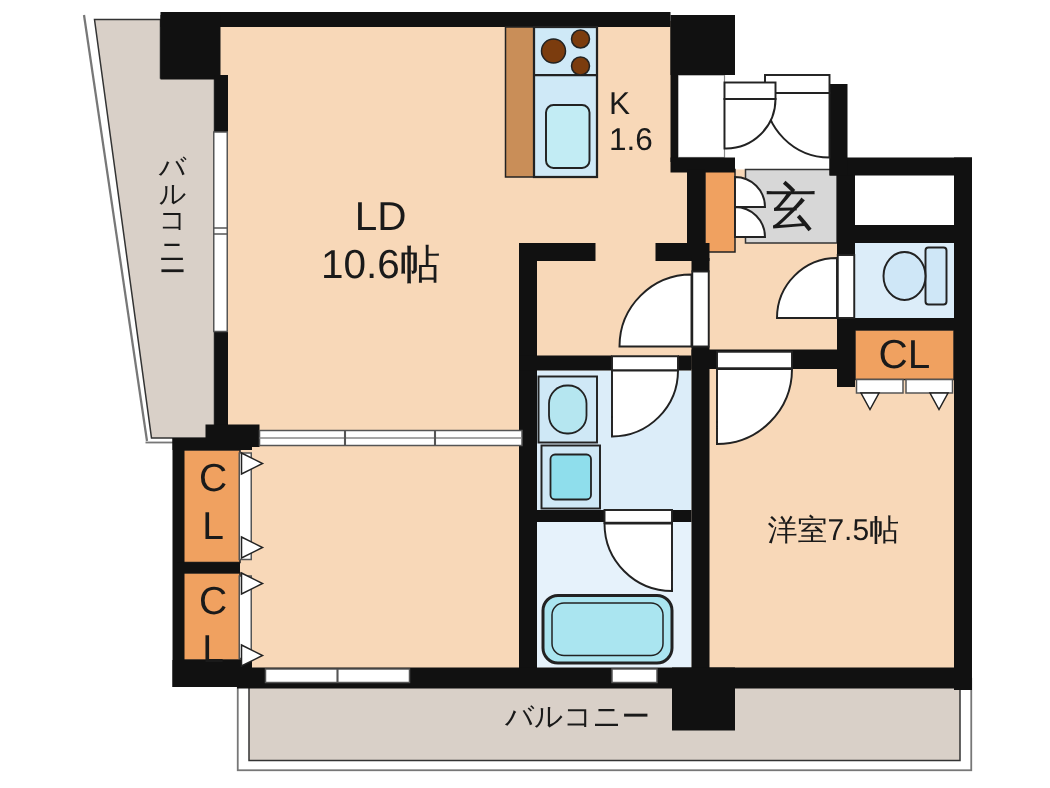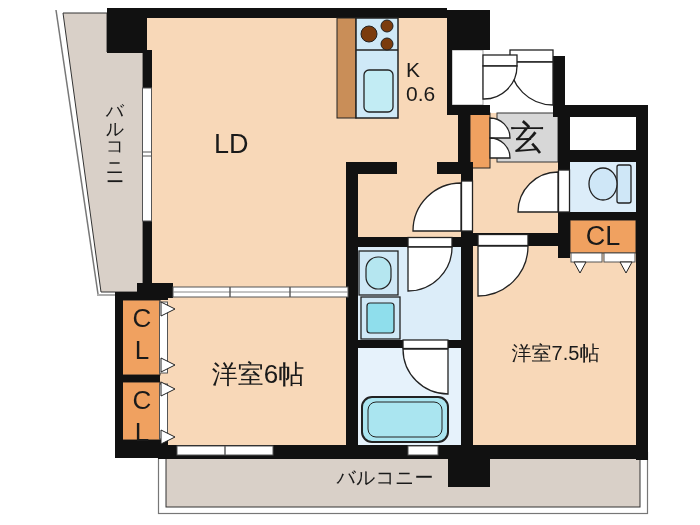--- a/index.html
+++ b/index.html
@@ -151,26 +151,26 @@
       <rect x="368" y="402" width="74" height="35" rx="8" fill="none" stroke="#222" stroke-width="1"></rect>
     </g>
     <g fill="#cfe7f7" stroke="#222" stroke-width="1.3">
       <rect x="617" y="165" width="14" height="38" rx="2"></rect>
       <ellipse cx="603" cy="184" rx="14" ry="16"></ellipse>
     </g>
   </svg>
 
   <div class="lbl" style="left:214px;top:128px;font-size:27px;line-height:1.2;text-align:center;">
     <div>LD</div>
+    <div>10.6帖</div>
   </div>
   <div class="lbl" style="left:406px;top:58px;font-size:21px;line-height:1.15;">
     <div>K</div>
-    <div>0.6</div>
+    <div>1.6</div>
   </div>
   <div class="lbl center" style="left:497px;top:115px;width:61px;font-size:34px;">玄</div>
-  <div class="lbl center" style="left:168px;top:357px;width:180px;font-size:26px;">洋室6帖</div>
   <div class="lbl center" style="left:473px;top:340px;width:165px;font-size:20px;">洋室7.5帖</div>
   <div class="lbl vupright" style="left:126px;top:303px;height:70px;font-size:26px;">CL</div>
   <div class="lbl vupright" style="left:126px;top:385px;height:56px;font-size:26px;">CL</div>
   <div class="lbl center" style="left:570px;top:221px;width:66px;font-size:27px;">CL</div>
   <div class="lbl vtext" style="left:103px;top:90px;height:112px;font-size:18px;">バルコニー</div>
   <div class="lbl center" style="left:300px;top:465px;width:170px;font-size:19px;">バルコニー</div>
 </div>
 
 </body></html>

